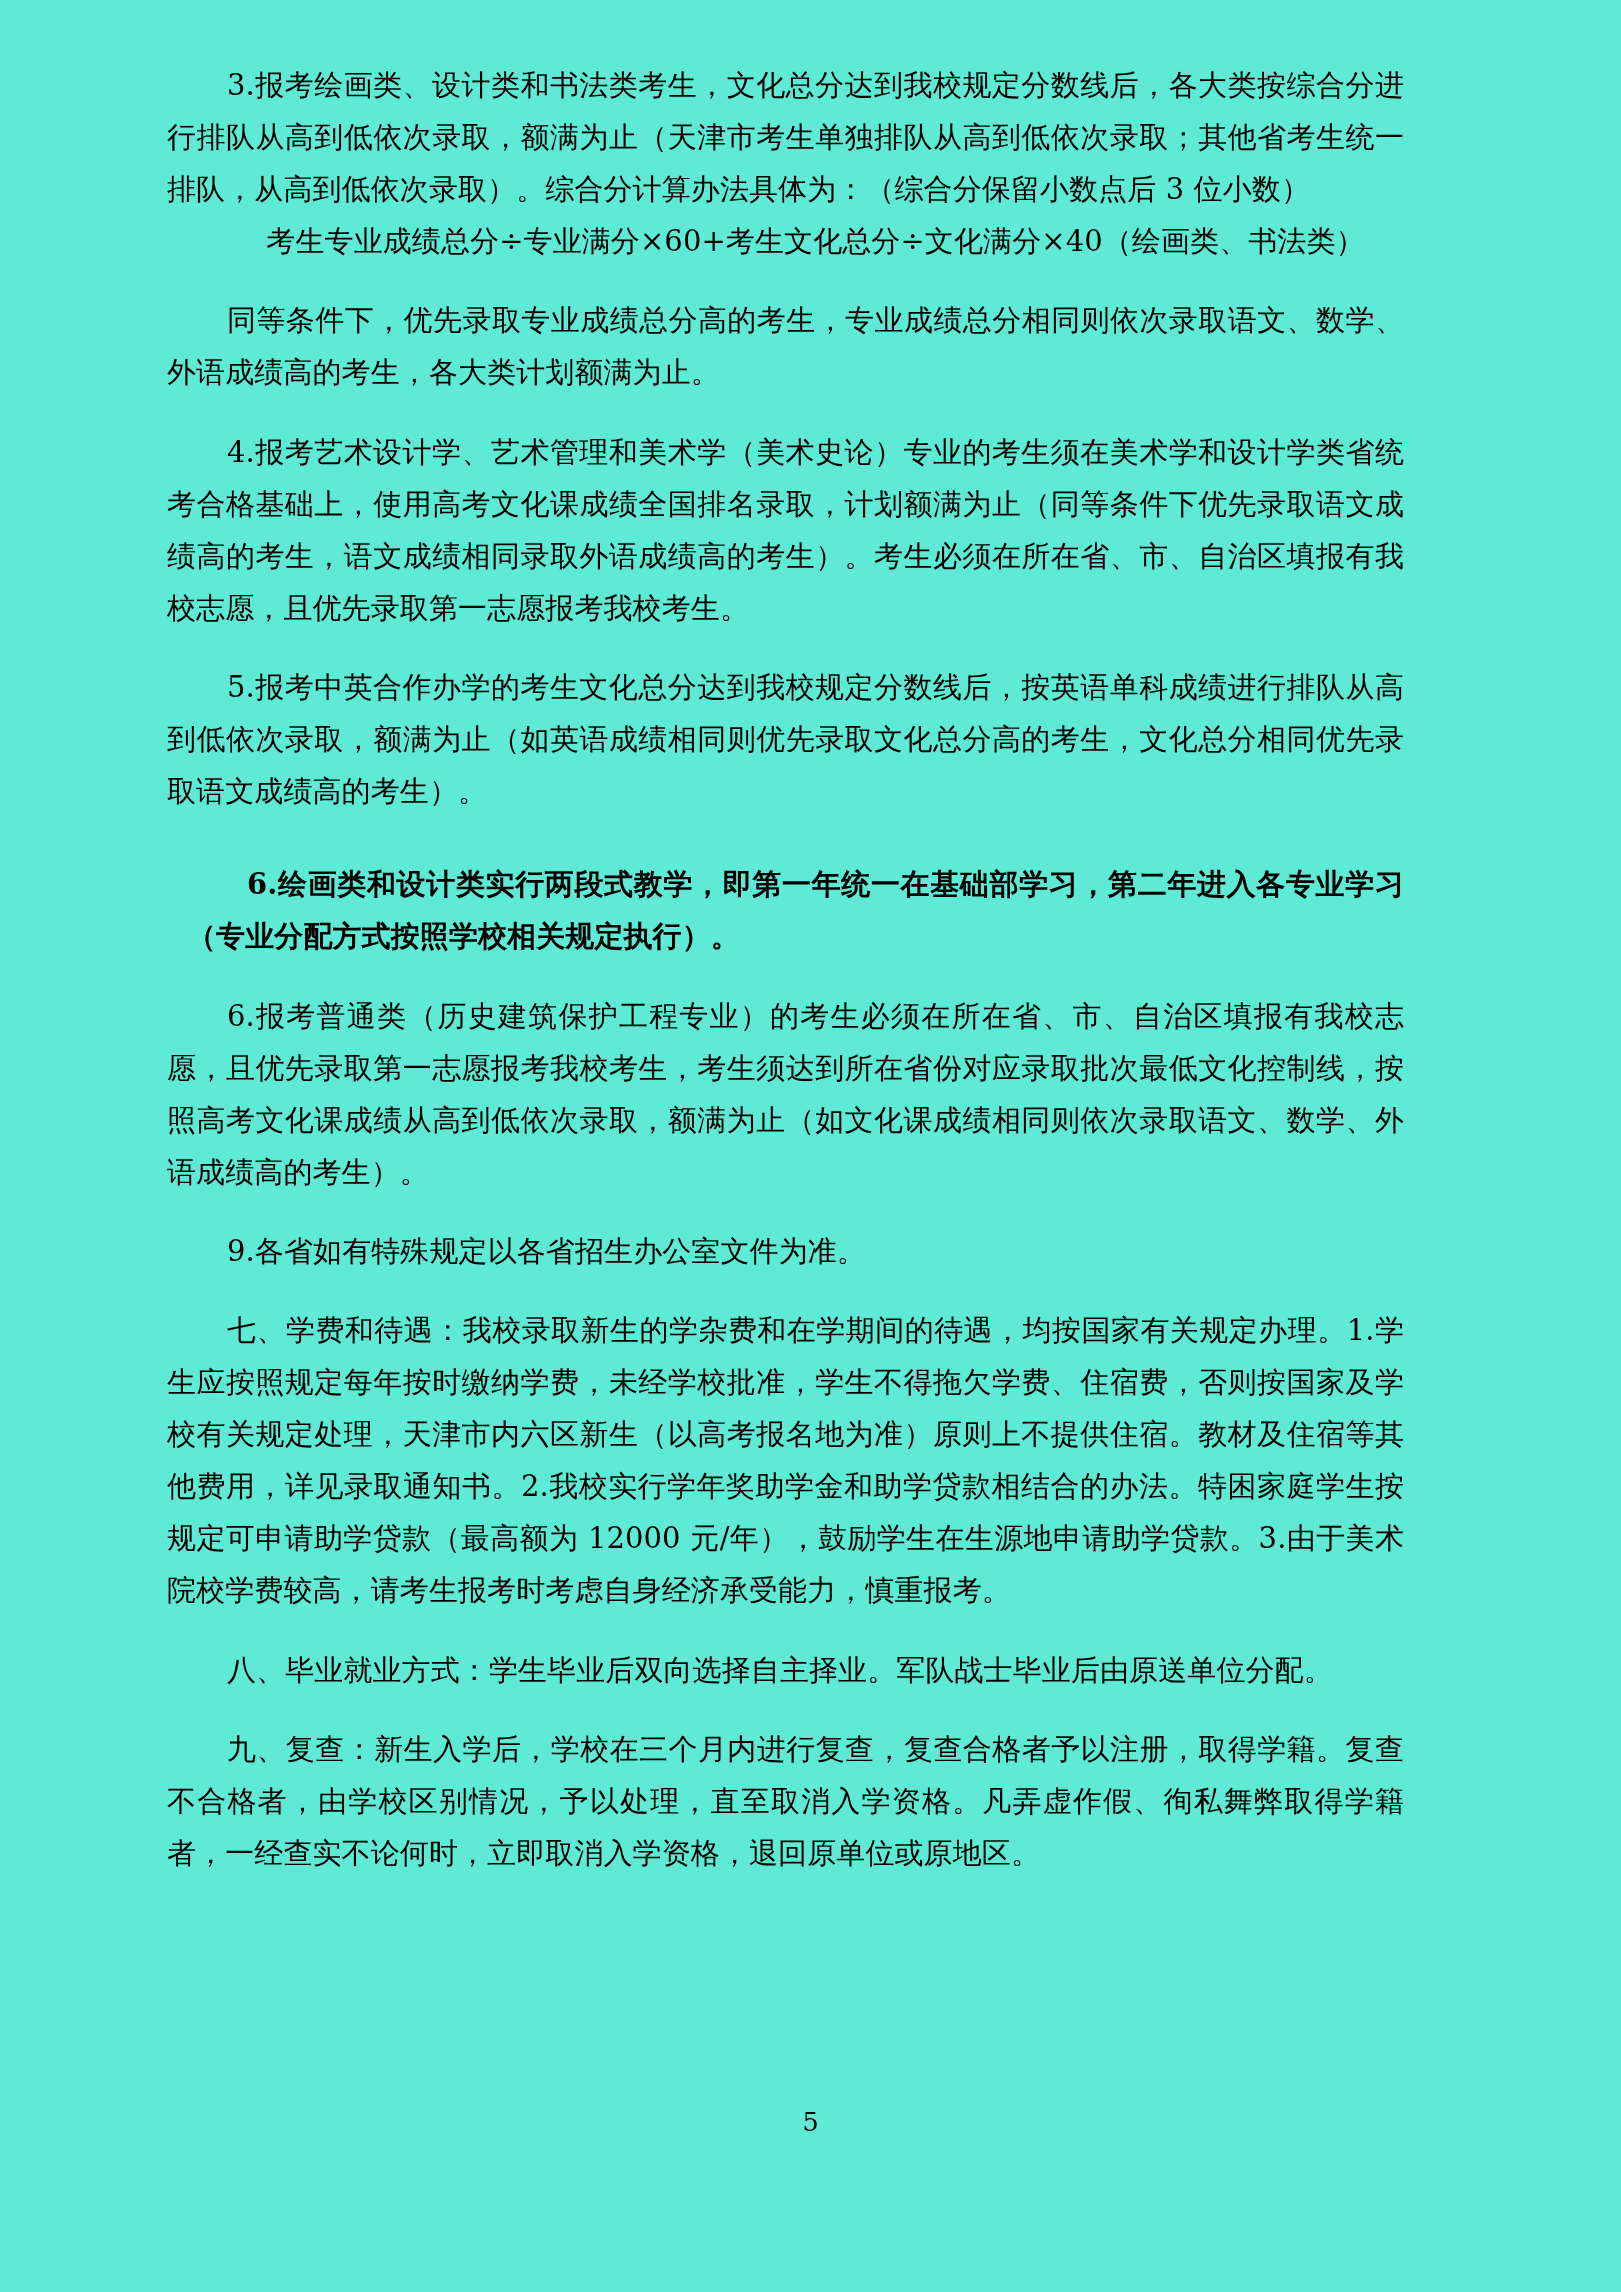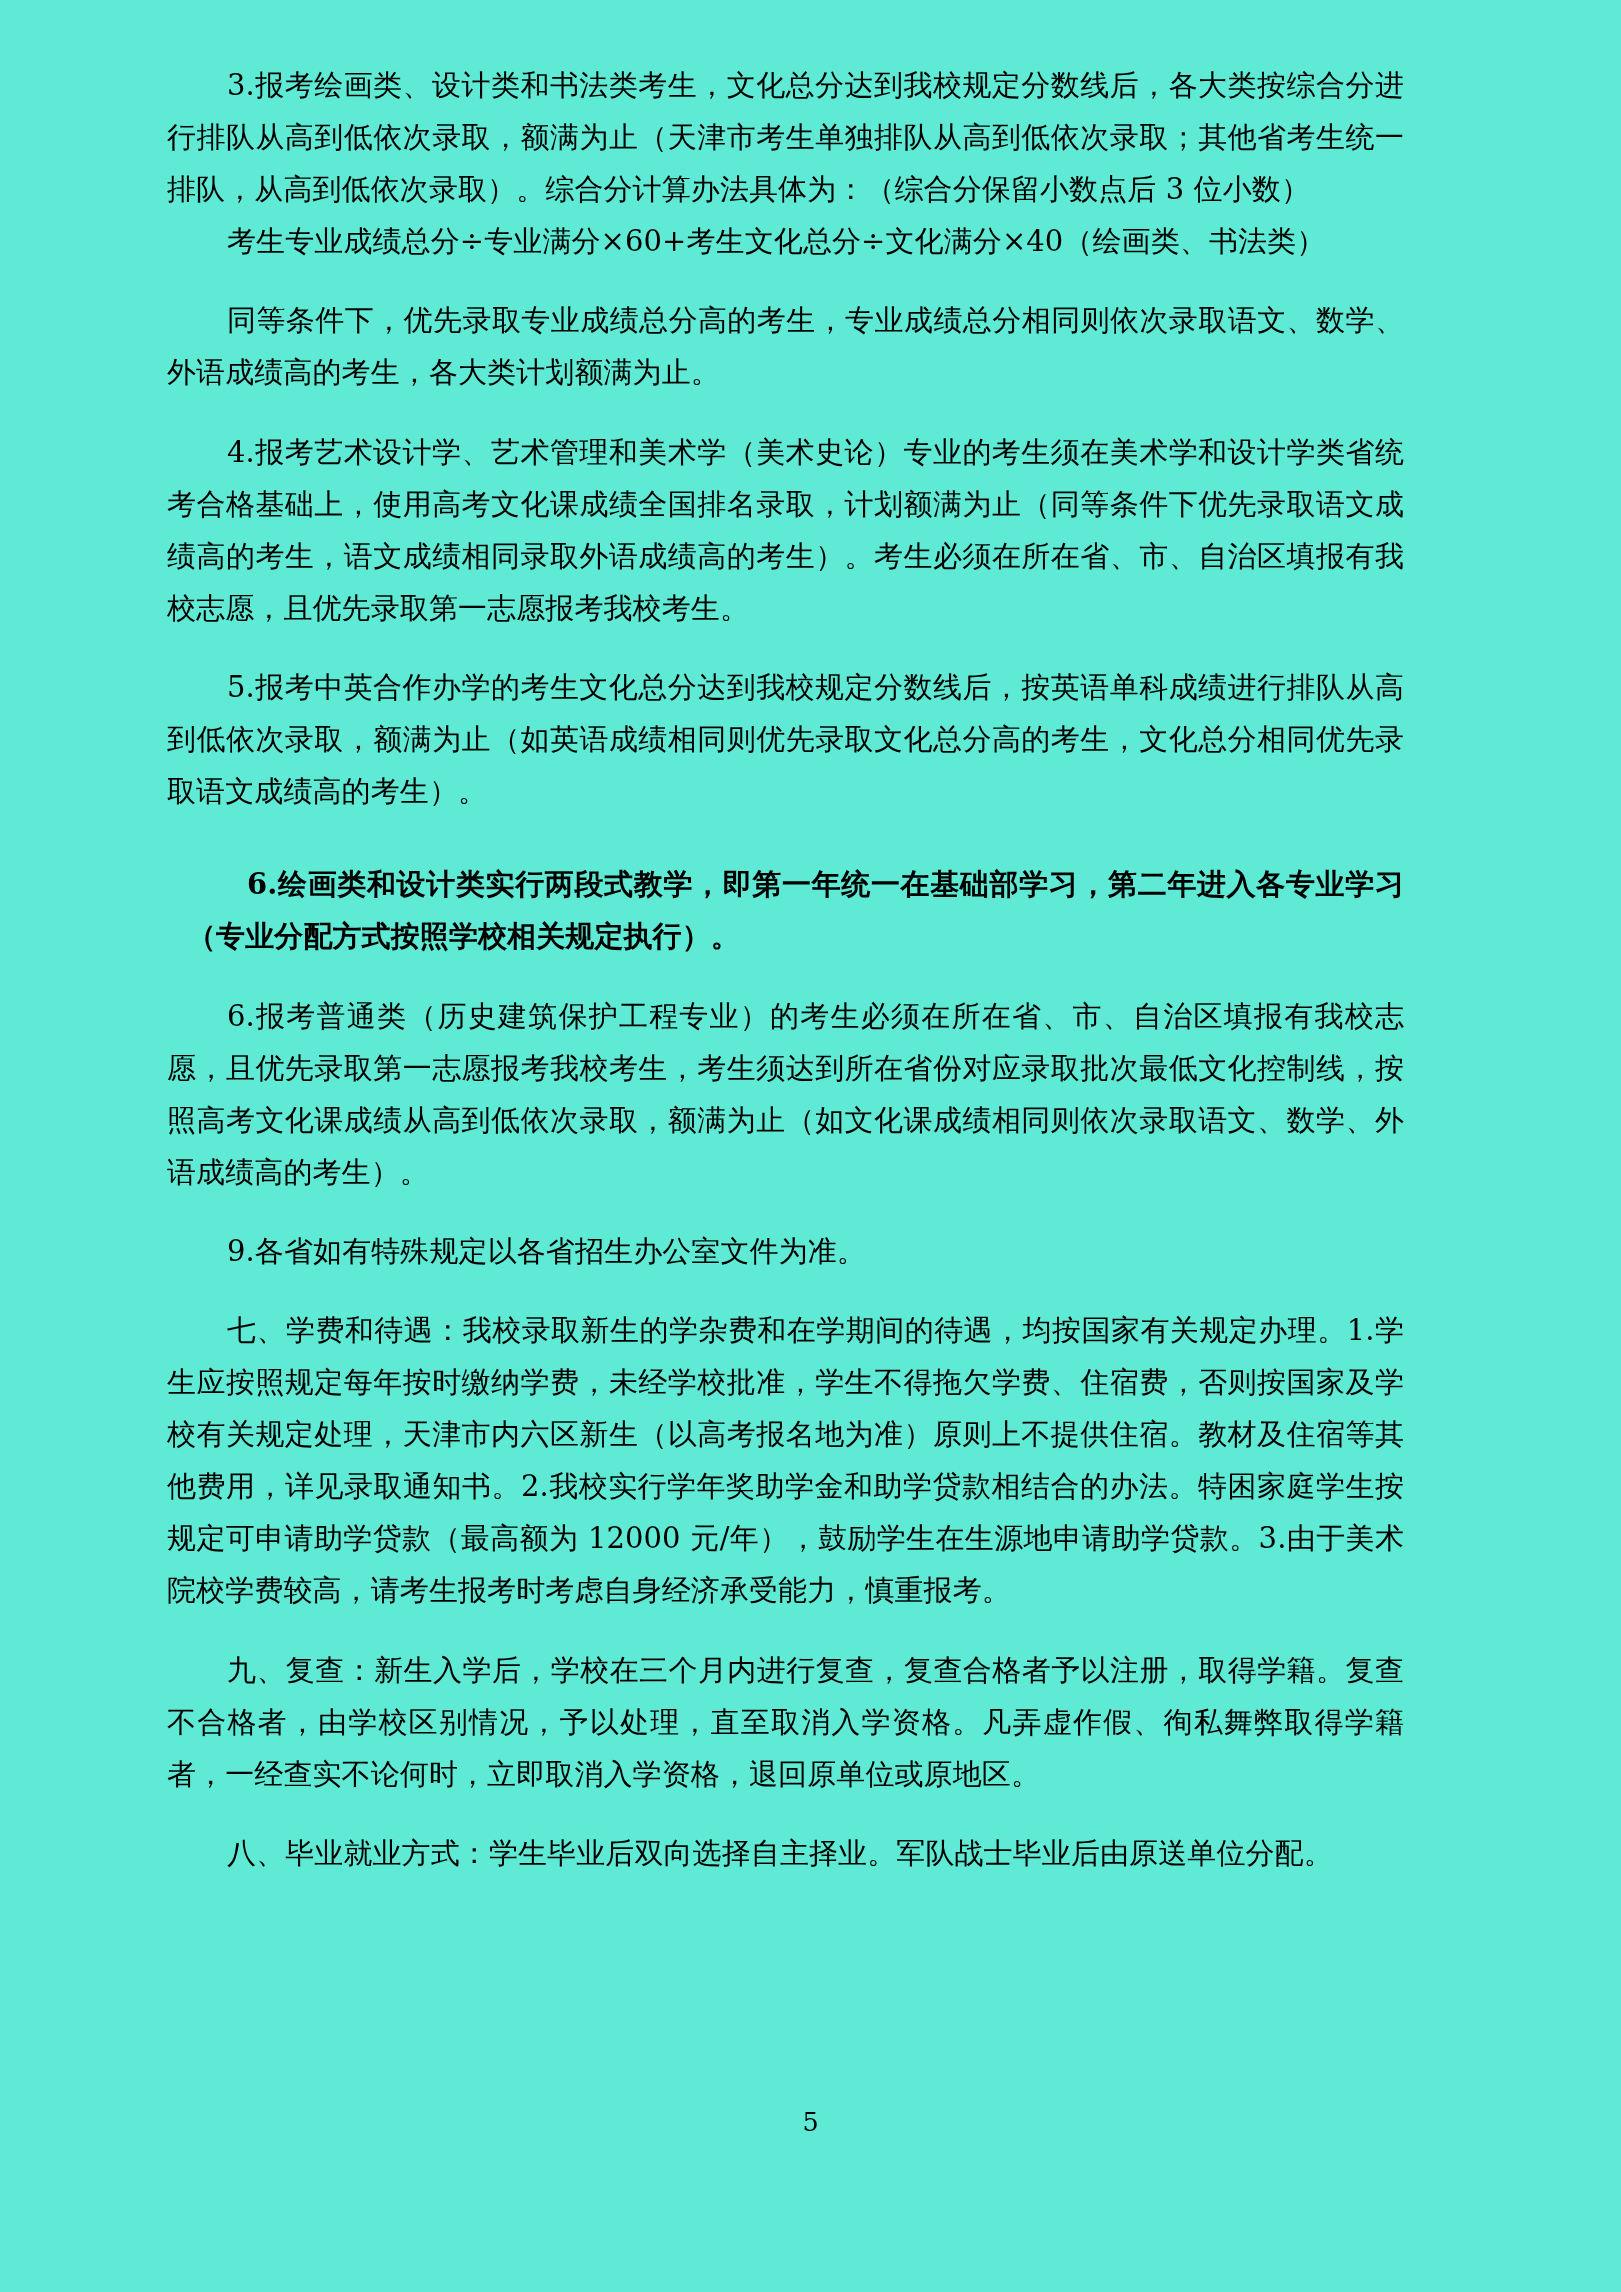--- a/index.html
+++ b/index.html
@@ -39,21 +39,21 @@
   p.para.gap-lg { margin-top: 41px; margin-left: 20px; }
   p.para.bold {
     font-weight: bold;
   }
   p.formula {
     margin: 0;
     padding: 0;
     font-size: 29px;
     line-height: 52px;
     text-indent: 60px;
-    text-align: left;
+    text-align: center;
     letter-spacing: 0.1px;
   }
   .sec-head {
     font-weight: normal;
   }
   .page-number {
     position: absolute;
     left: 0;
     top: 2107px;
     width: 1621px;
@@ -82,21 +82,21 @@
 
     <p class="para bold gap-lg">6.绘画类和设计类实行两段式教学，即第一年统一在基础部学习，第二年进入各专业学习（专业分配方式按照学校相关规定执行）。</p>
 
     <p class="para gap-md">6.报考普通类（历史建筑保护工程专业）的考生必须在所在省、市、自治区填报有我校志愿，且优先录取第一志愿报考我校考生，考生须达到所在省份对应录取批次最低文化控制线，按照高考文化课成绩从高到低依次录取，额满为止（如文化课成绩相同则依次录取语文、数学、外语成绩高的考生）。</p>
 
 
     <p class="para gap-md">9.各省如有特殊规定以各省招生办公室文件为准。</p>
 
     <p class="para gap-md"><span class="sec-head">七、学费和待遇：</span><span>我校录取新生的学杂费和在学期间的待遇，均按国家有关规定办理。1.学生应按照规定每年按时缴纳学费，未经学校批准，学生不得拖欠学费、住宿费，否则按国家及学校有关规定处理，天津市内六区新生（以高考报名地为准）原则上不提供住宿。教材及住宿等其他费用，详见录取通知书。2.我校实行学年奖助学金和助学贷款相结合的办法。特困家庭学生按规定可申请助学贷款（最高额为 12000 元/年），鼓励学生在生源地申请助学贷款。3.由于美术院校学费较高，请考生报考时考虑自身经济承受能力，慎重报考。</span></p>
 
+    <p class="para gap-md"><span class="sec-head">八、毕业就业方式：</span><span>学生毕业后双向选择自主择业。军队战士毕业后由原送单位分配。</span></p>
+
     <p class="para gap-md"><span class="sec-head">九、复查：</span><span>新生入学后，学校在三个月内进行复查，复查合格者予以注册，取得学籍。复查不合格者，由学校区别情况，予以处理，直至取消入学资格。凡弄虚作假、徇私舞弊取得学籍者，一经查实不论何时，立即取消入学资格，退回原单位或原地区。</span></p>
-
-    <p class="para gap-md"><span class="sec-head">八、毕业就业方式：</span><span>学生毕业后双向选择自主择业。军队战士毕业后由原送单位分配。</span></p>
 
   </div>
 
   <div class="page-number">5</div>
 </div>
 
 
 </body></html>

